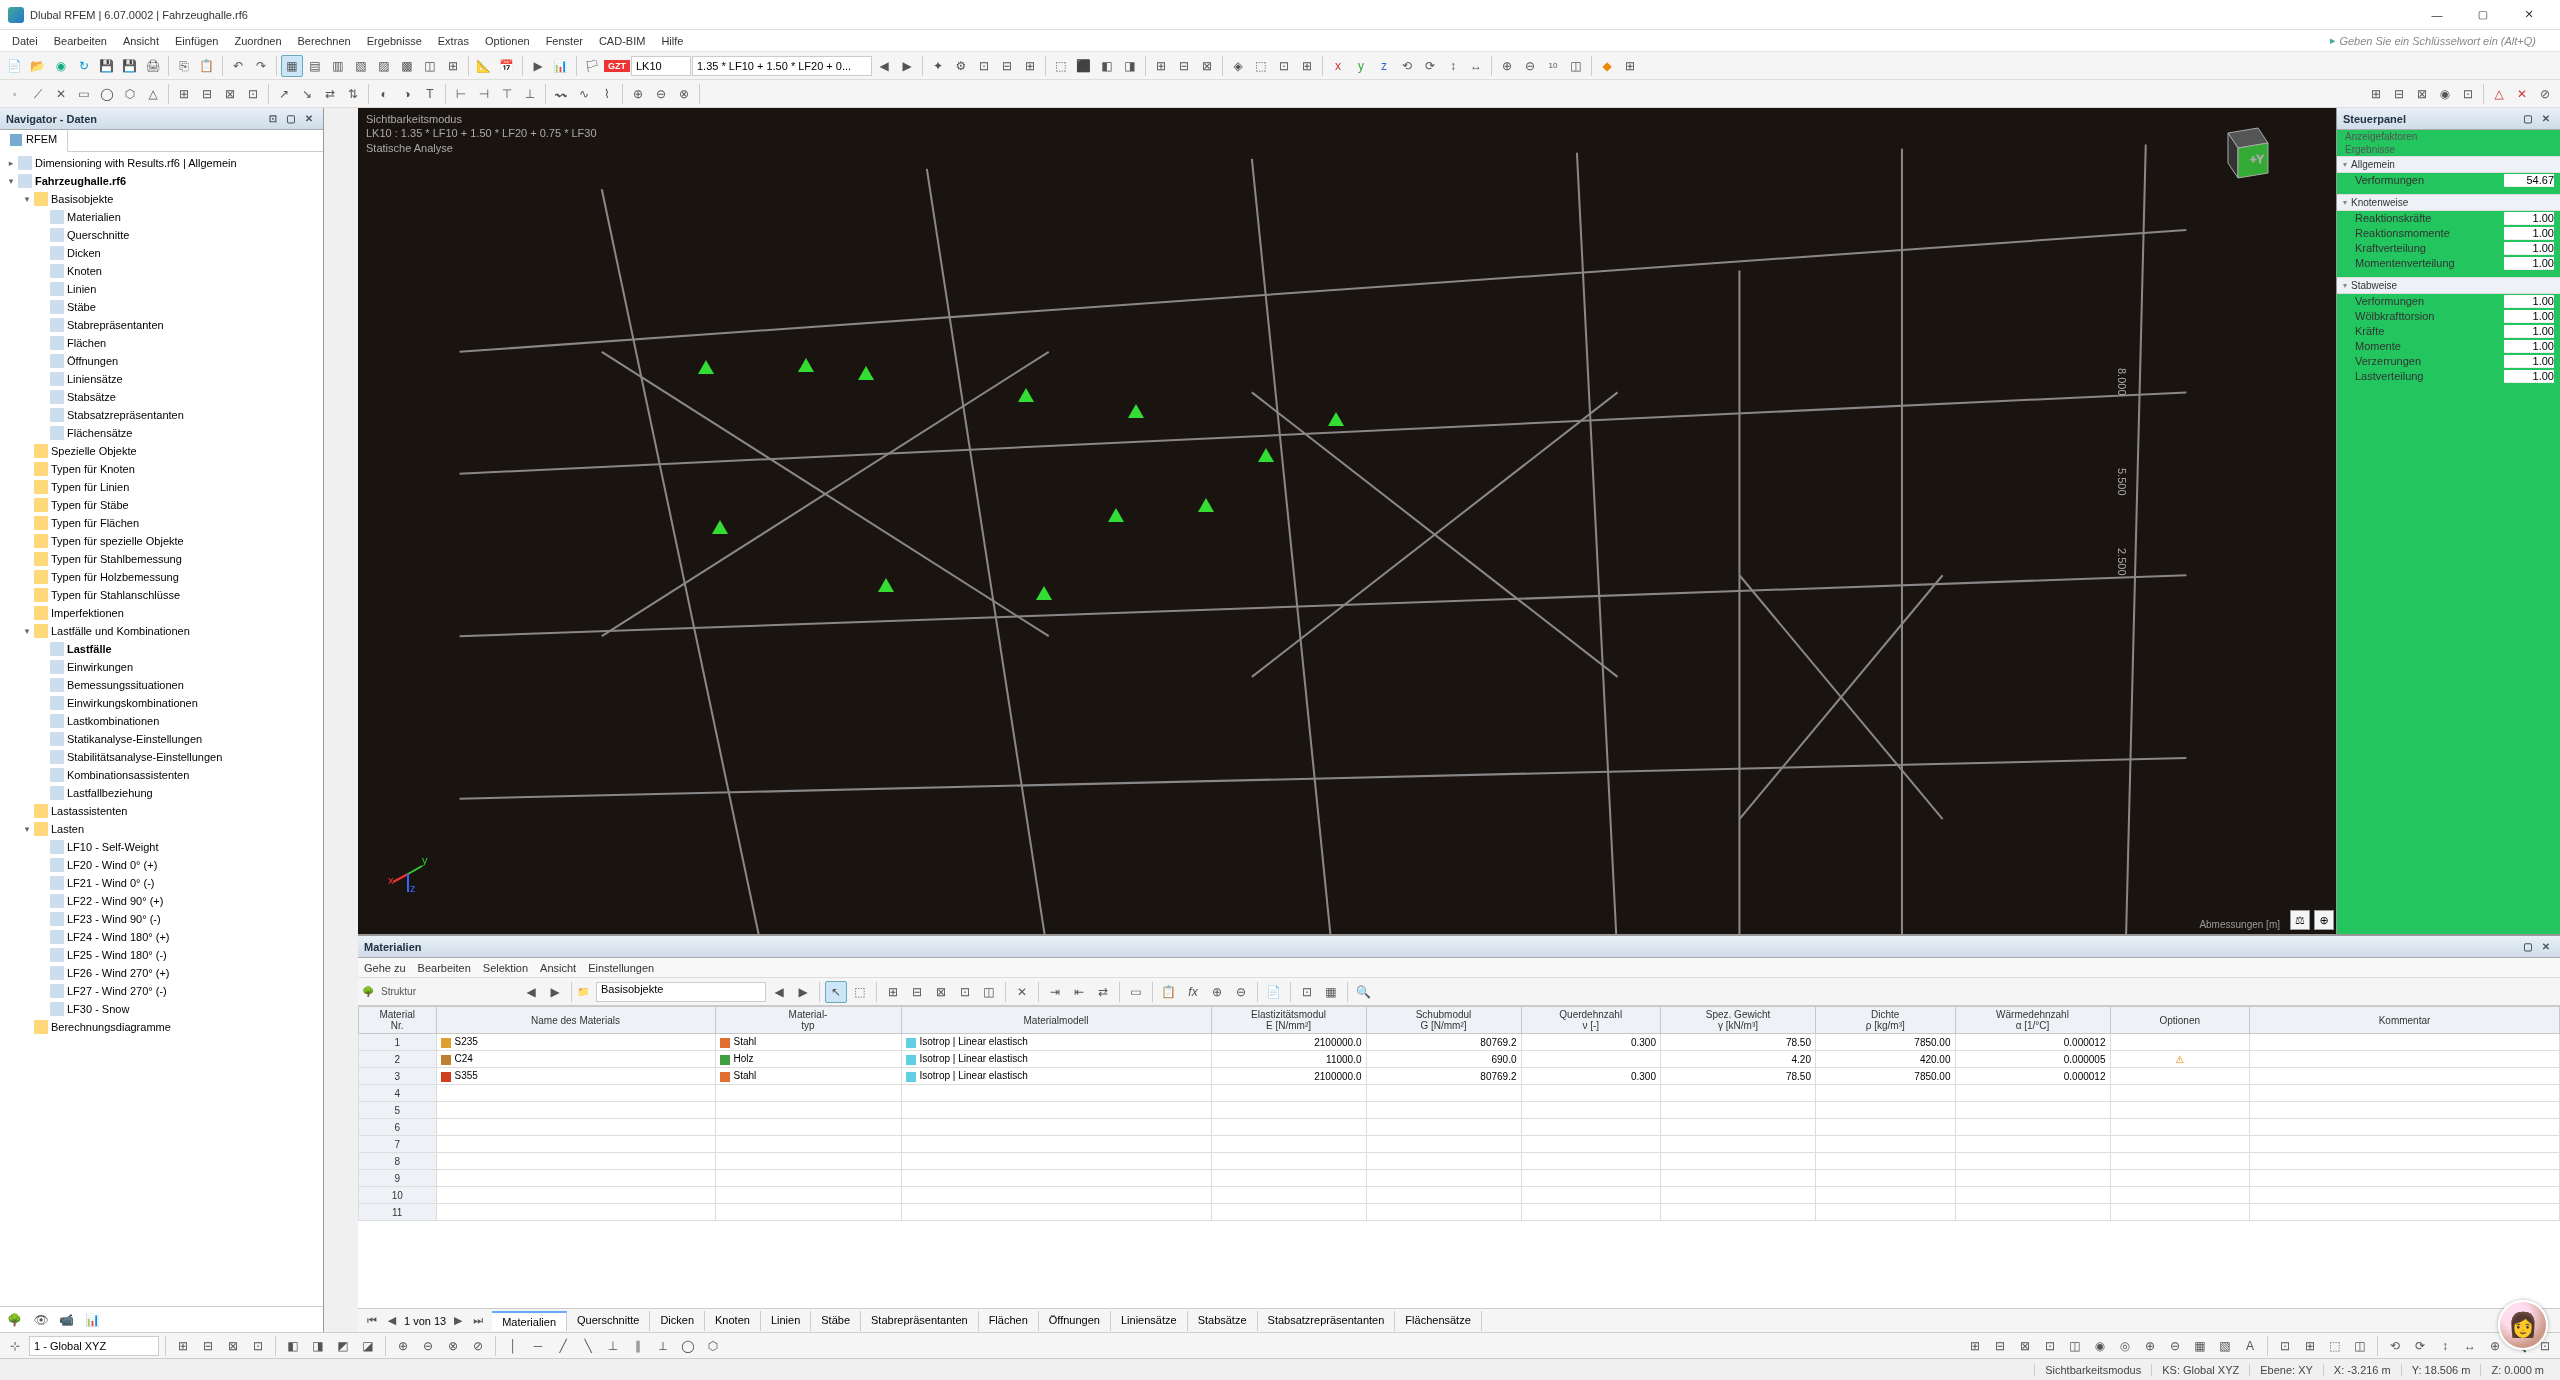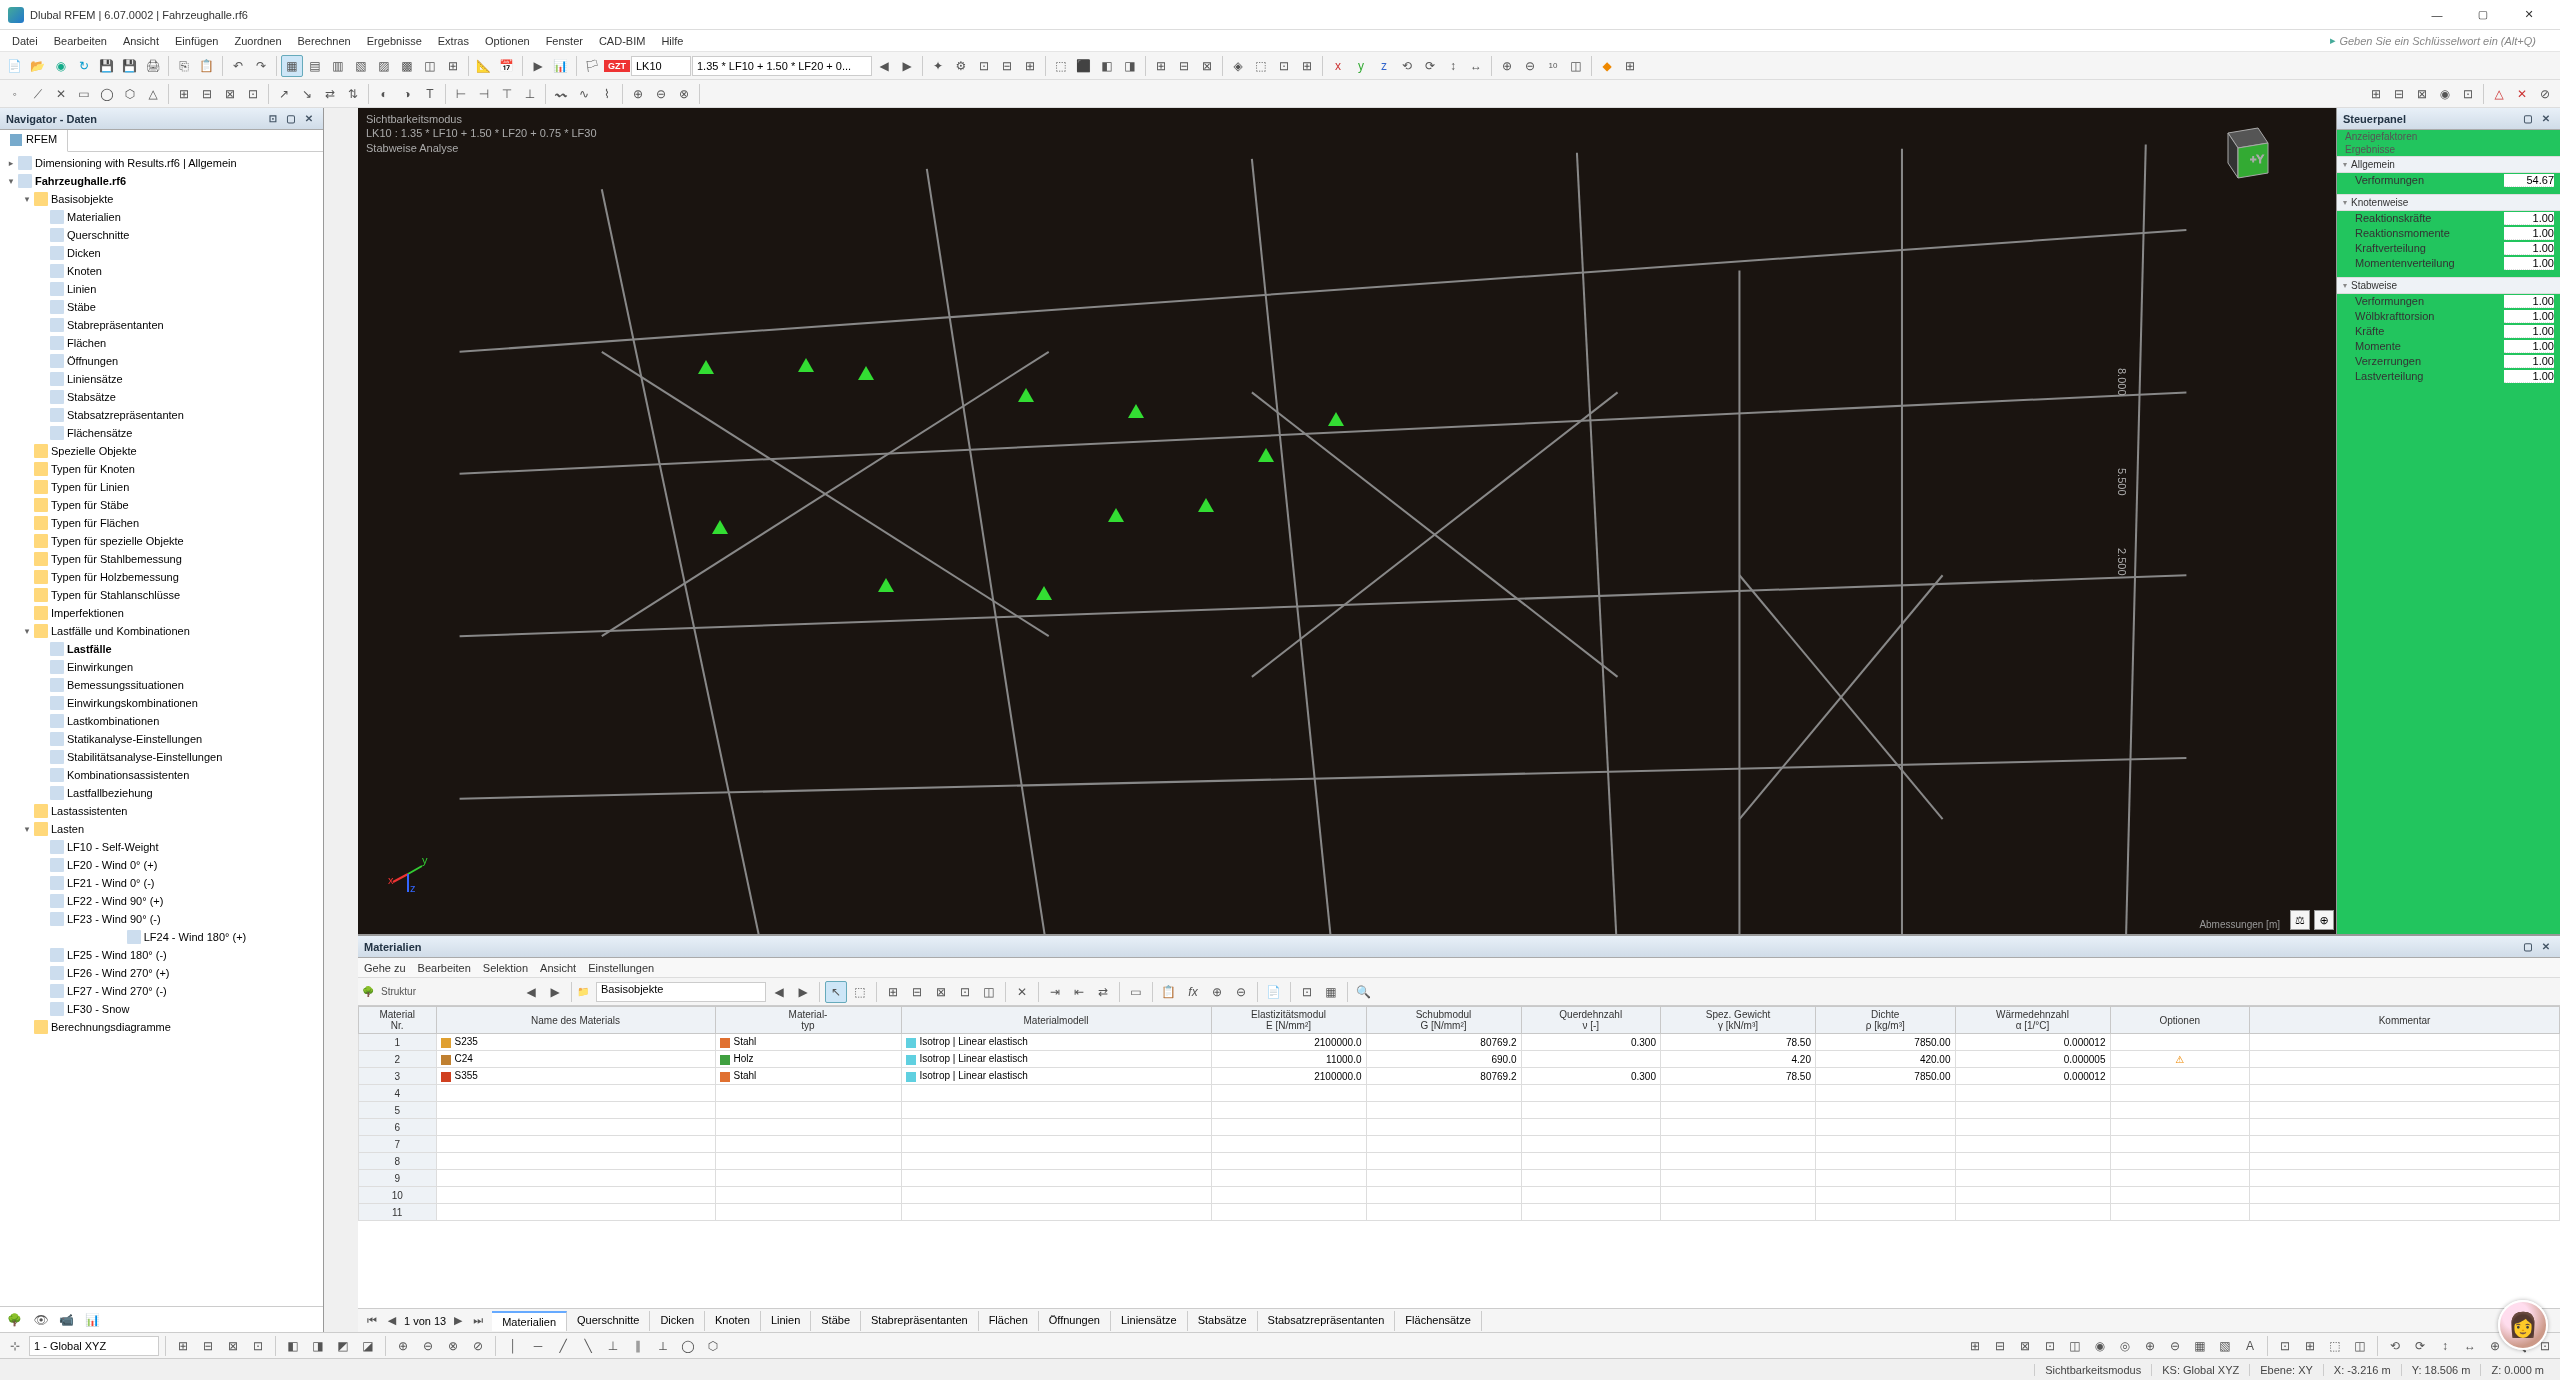--- a/index.html
+++ b/index.html
@@ -475,21 +475,21 @@
         <div class="tnode" style="padding-left: 36px;">
           <span class="texp"></span>
           <span class="ticon2 fileico"></span>
           <span>LF22 - Wind 90° (+)</span>
         </div>
         <div class="tnode" style="padding-left: 36px;">
           <span class="texp"></span>
           <span class="ticon2 fileico"></span>
           <span>LF23 - Wind 90° (-)</span>
         </div>
-        <div class="tnode" style="padding-left: 36px; justify-content: center;">
+        <div class="tnode" style="padding-left: 36px;">
           <span class="texp"></span>
           <span class="ticon2 fileico"></span>
           <span>LF24 - Wind 180° (+)</span>
         </div>
         <div class="tnode" style="padding-left: 36px;">
           <span class="texp"></span>
           <span class="ticon2 fileico"></span>
           <span>LF25 - Wind 180° (-)</span>
         </div>
         <div class="tnode" style="padding-left: 36px;">
@@ -560,21 +560,21 @@
         <div class="support" style="left:354px;top:412px;"></div>
 
         <div style="position:absolute;right:160px;top:160px;bottom:60px;width:40px;color:#aaa;font-size:9px;">
           <div style="position:absolute;right:0;top:280px;writing-mode:vertical-rl;">2.500</div>
           <div style="position:absolute;right:0;top:200px;writing-mode:vertical-rl;">5.500</div>
           <div style="position:absolute;right:0;top:100px;writing-mode:vertical-rl;">8.000</div>
         </div>
         <div class="vp-overlay">
           <div>Sichtbarkeitsmodus</div>
           <div>LK10 : 1.35 * LF10 + 1.50 * LF20 + 0.75 * LF30</div>
-          <div>Stabweise Analyse</div>
+          <div>Statische Analyse</div>
         </div>
         <div class="vp-cube">
           <svg viewBox="0 0 70 70">
               <g stroke="#aaa" fill="#444">
             <polygon points="20,15 50,10 60,25 30,30" fill="#555"></polygon>
             <polygon points="20,15 30,30 30,60 20,45" fill="#333"></polygon>
             <polygon points="30,30 60,25 60,55 30,60" fill="#3a3"></polygon>
             <text x="42" y="45" fill="#cfc" font-size="9">+Y</text>
           </g>
             </svg>

